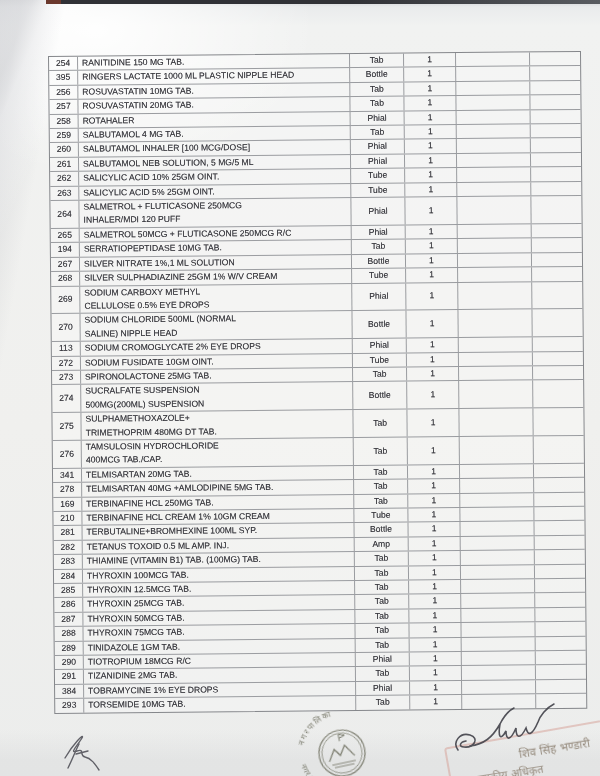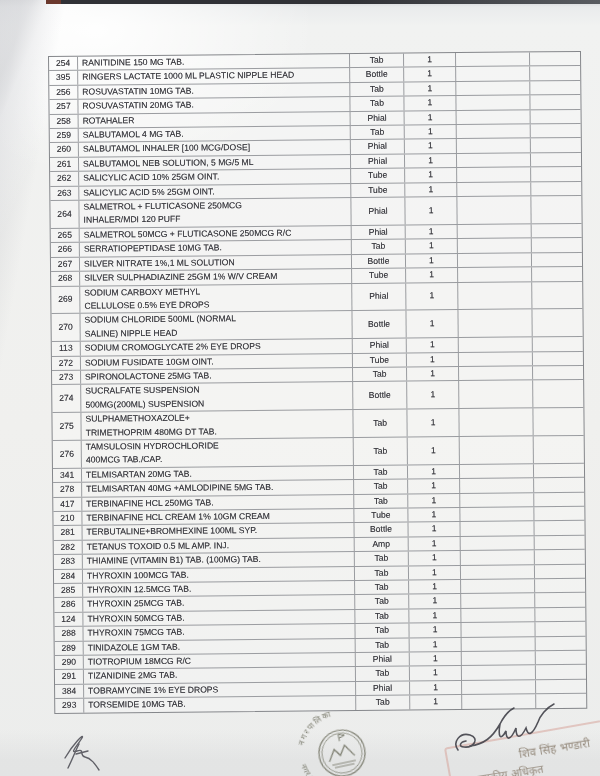--- a/index.html
+++ b/index.html
@@ -165,21 +165,21 @@
   <div class="row">
     <div class="c c-no">265</div>
     <div class="c c-name">SALMETROL 50MCG + FLUTICASONE 250MCG R/C</div>
     <div class="c c-unit">Phial</div>
     <div class="c c-qty">1</div>
     <div class="c c-e1"></div>
     <div class="c c-e2"></div>
   </div>
 
   <div class="row">
-    <div class="c c-no">266</div>
+    <div class="c c-no">194</div>
     <div class="c c-name">SERRATIOPEPTIDASE 10MG TAB.</div>
     <div class="c c-unit">Tab</div>
     <div class="c c-qty">1</div>
     <div class="c c-e1"></div>
     <div class="c c-e2"></div>
   </div>
 
   <div class="row">
     <div class="c c-no">267</div>
     <div class="c c-name">SILVER NITRATE 1%,1 ML SOLUTION</div>
@@ -287,21 +287,21 @@
   <div class="row">
     <div class="c c-no">278</div>
     <div class="c c-name">TELMISARTAN 40MG +AMLODIPINE 5MG TAB.</div>
     <div class="c c-unit">Tab</div>
     <div class="c c-qty">1</div>
     <div class="c c-e1"></div>
     <div class="c c-e2"></div>
   </div>
 
   <div class="row">
-    <div class="c c-no">417</div>
+    <div class="c c-no">169</div>
     <div class="c c-name">TERBINAFINE HCL 250MG TAB.</div>
     <div class="c c-unit">Tab</div>
     <div class="c c-qty">1</div>
     <div class="c c-e1"></div>
     <div class="c c-e2"></div>
   </div>
 
   <div class="row">
     <div class="c c-no">210</div>
     <div class="c c-name">TERBINAFINE HCL CREAM 1% 10GM CREAM</div>
@@ -359,21 +359,21 @@
   <div class="row">
     <div class="c c-no">286</div>
     <div class="c c-name">THYROXIN 25MCG TAB.</div>
     <div class="c c-unit">Tab</div>
     <div class="c c-qty">1</div>
     <div class="c c-e1"></div>
     <div class="c c-e2"></div>
   </div>
 
   <div class="row">
-    <div class="c c-no">124</div>
+    <div class="c c-no">287</div>
     <div class="c c-name">THYROXIN 50MCG TAB.</div>
     <div class="c c-unit">Tab</div>
     <div class="c c-qty">1</div>
     <div class="c c-e1"></div>
     <div class="c c-e2"></div>
   </div>
 
   <div class="row">
     <div class="c c-no">288</div>
     <div class="c c-name">THYROXIN 75MCG TAB.</div>

